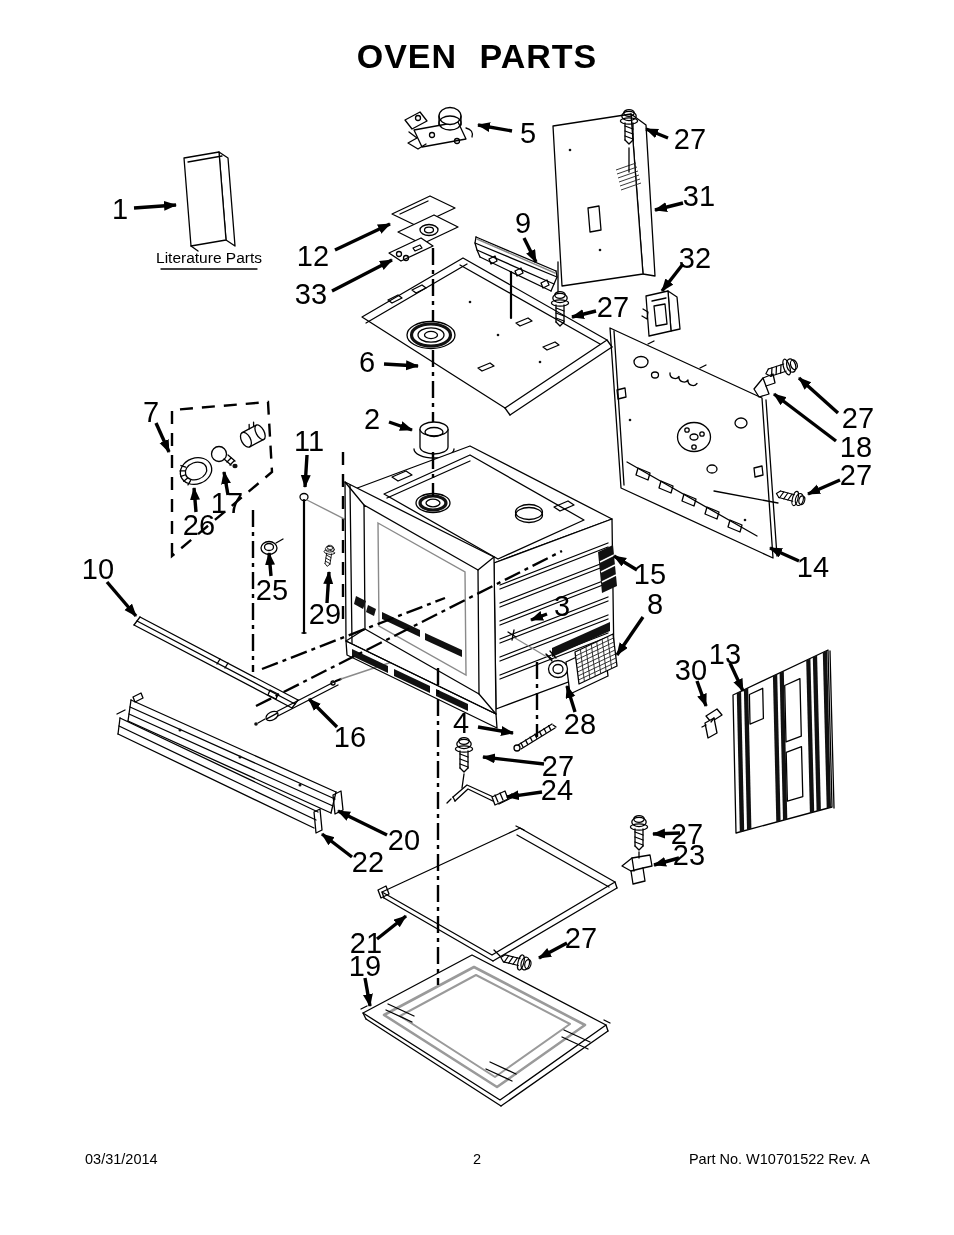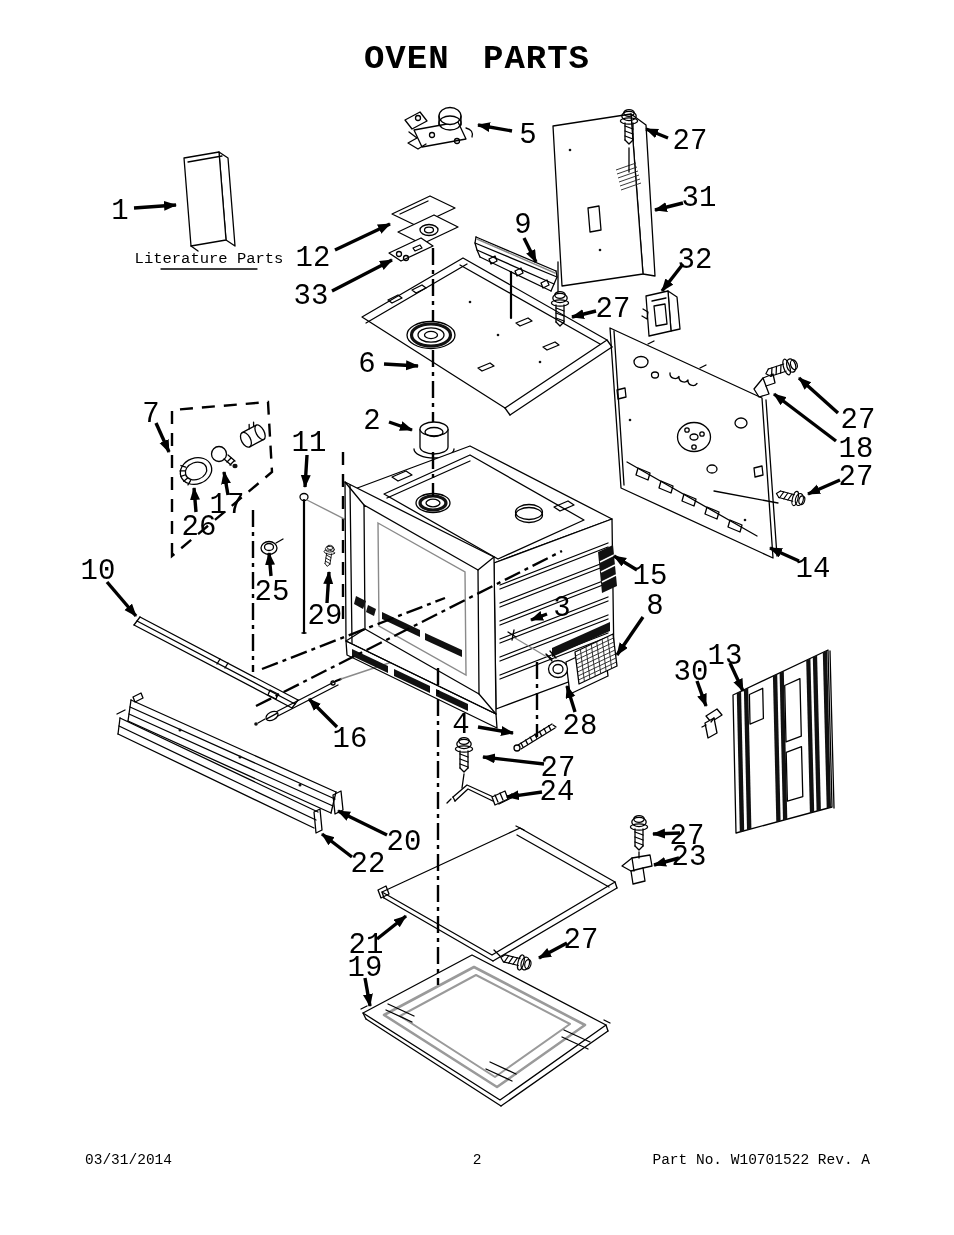--- a/index.html
+++ b/index.html
@@ -1,17 +1,17 @@
 <!DOCTYPE html>
 <html><head>
 <meta charset="utf-8">
 <style>
   html,body{margin:0;padding:0;background:#fff}
   .page{position:relative;width:954px;height:1235px;background:#fff;overflow:hidden;
-        font-family:Liberation Mono, monospace}
+        font-family:Liberation Sans, sans-serif}
   svg{display:block}
   .k{stroke:#000;stroke-width:1.3;fill:none;stroke-linecap:round;stroke-linejoin:round}
   .k2{stroke:#000;stroke-width:2.2;fill:none;stroke-linecap:round}
   .w{fill:#fff;stroke:#000;stroke-width:1.3;stroke-linejoin:round}
   .g{stroke:#8a8a8a;stroke-width:1.4;fill:none;stroke-linecap:round}
   .gray{stroke:#9a9a9a;fill:none;stroke-linejoin:round}
   .f{fill:#111;stroke:none}
   .mesh{stroke:#222;stroke-width:0.9;fill:none}
   .dd{stroke:#000;stroke-width:2.4;fill:none;stroke-dasharray:17 5 4 5}
   .da{stroke:#000;stroke-width:2.4;fill:none;stroke-dasharray:13 9}

